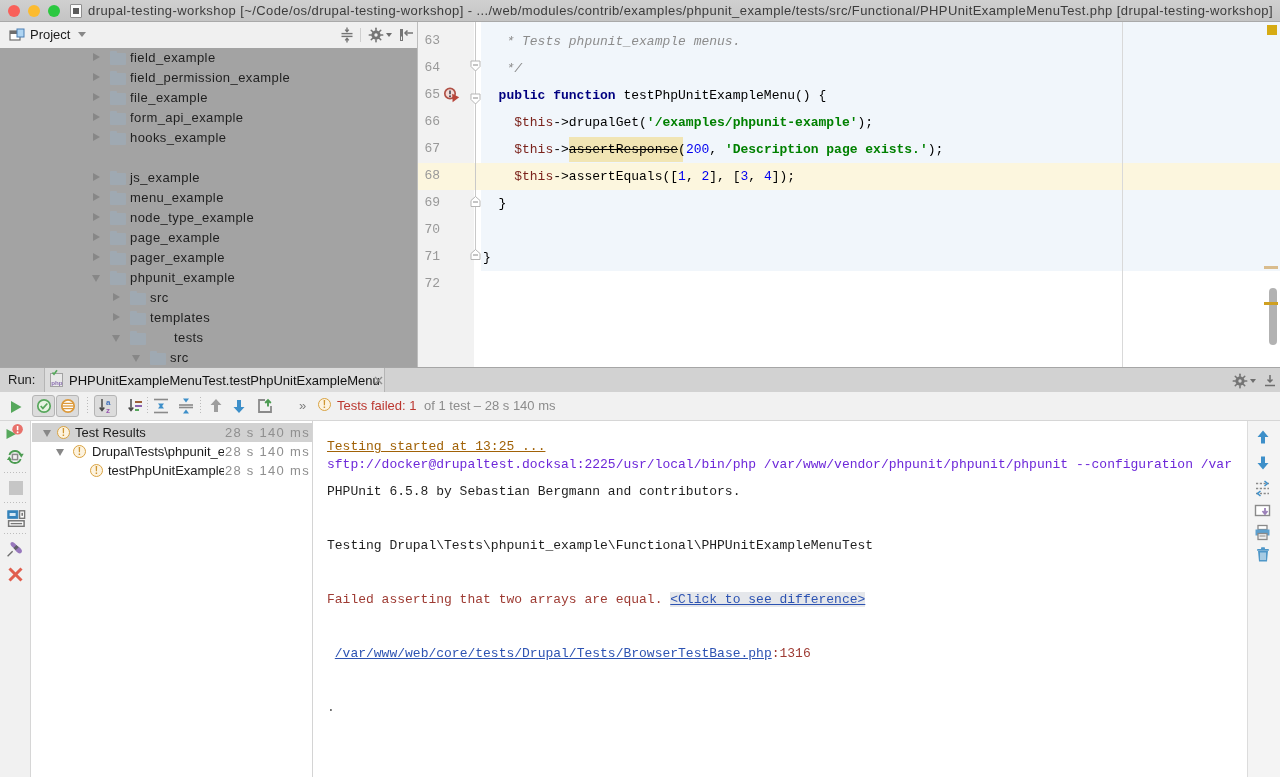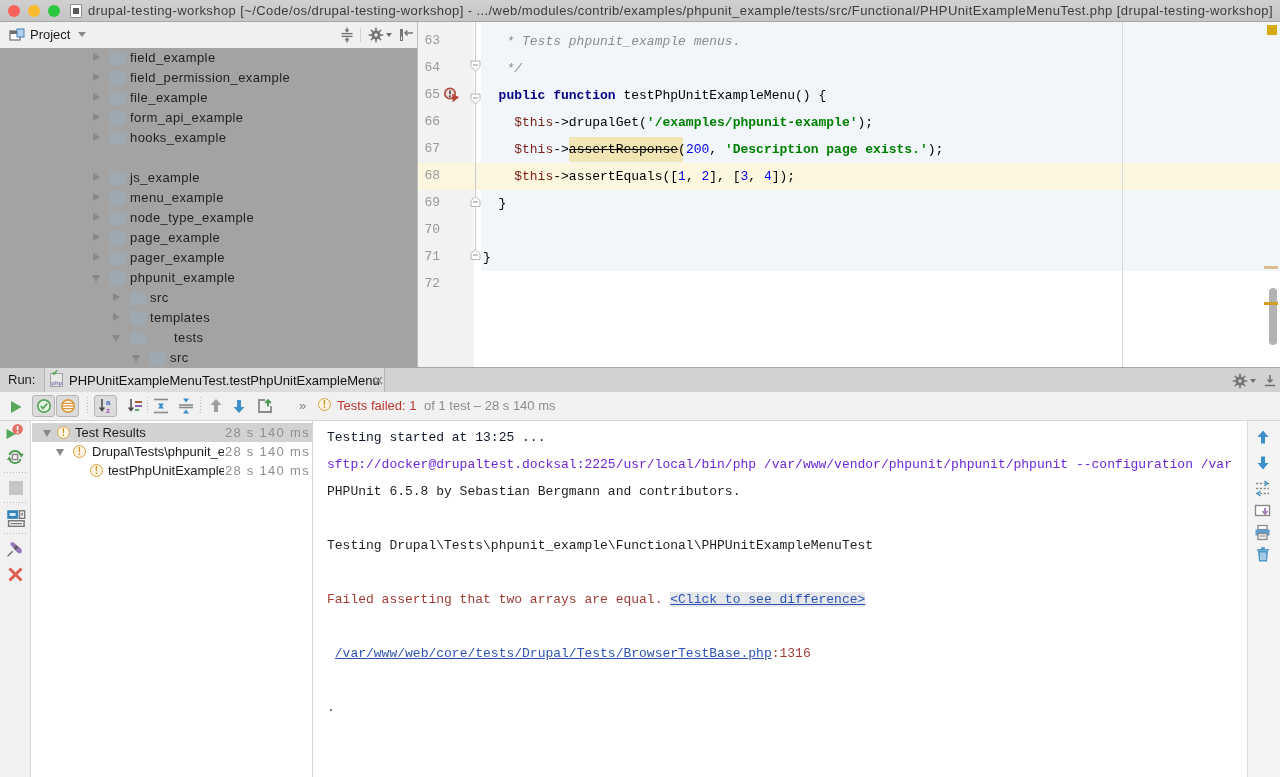--- a/index.html
+++ b/index.html
@@ -392,21 +392,21 @@
   </div>
   <div class="runrow" style="top:40px;">
     <div class="warnc" style="left:58px; top:3px;">!</div>
     <span style="position:absolute; left:76px; top:2px; width:116px; overflow:hidden; white-space:nowrap;">testPhpUnitExampleM</span>
     <span class="rtime">28 s 140 ms</span>
   </div>
 </div>
 <div id="ttree-border" class="abs"></div>
 
 <div id="console" class="abs">
-  <div class="conline" style="top:3px;  color:#0f172a;">Testing started at 13:25 ...</div>
+  <div class="conline" style="top:12px;  color:#a16207;text-decoration:underline;">Testing started at 13:25 ...</div>
   <div class="conline" style="top:30px; color:#6d28d9;">sftp://docker@drupaltest.docksal:2225/usr/local/bin/php /var/www/vendor/phpunit/phpunit/phpunit --configuration /var</div>
   <div class="conline" style="top:57px; color:#1f1f1f;">PHPUnit 6.5.8 by Sebastian Bergmann and contributors.</div>
   <div class="conline" style="top:111px; color:#1f1f1f;">Testing Drupal\Tests\phpunit_example\Functional\PHPUnitExampleMenuTest</div>
   <div class="conline" style="top:165px;"><span style="color:#9e3b33;">Failed asserting that two arrays are equal. </span><span style="background:#e5e7eb; color:#2d53b2; text-decoration:underline;">&lt;Click to see difference&gt;</span></div>
   <div class="conline" style="top:219px;"> <span style="color:#2d53b2; text-decoration:underline;">/var/www/web/core/tests/Drupal/Tests/BrowserTestBase.php</span><span style="color:#9e3b33;text-align:center;">:1316</span></div>
   <div class="conline" style="top:273px; color:#555;">.</div>
 </div>
 
 <div id="rail" class="abs"></div>
 <svg class="abs" style="left:1255px; top:429px;" width="16" height="16" viewBox="0 0 16 16">

